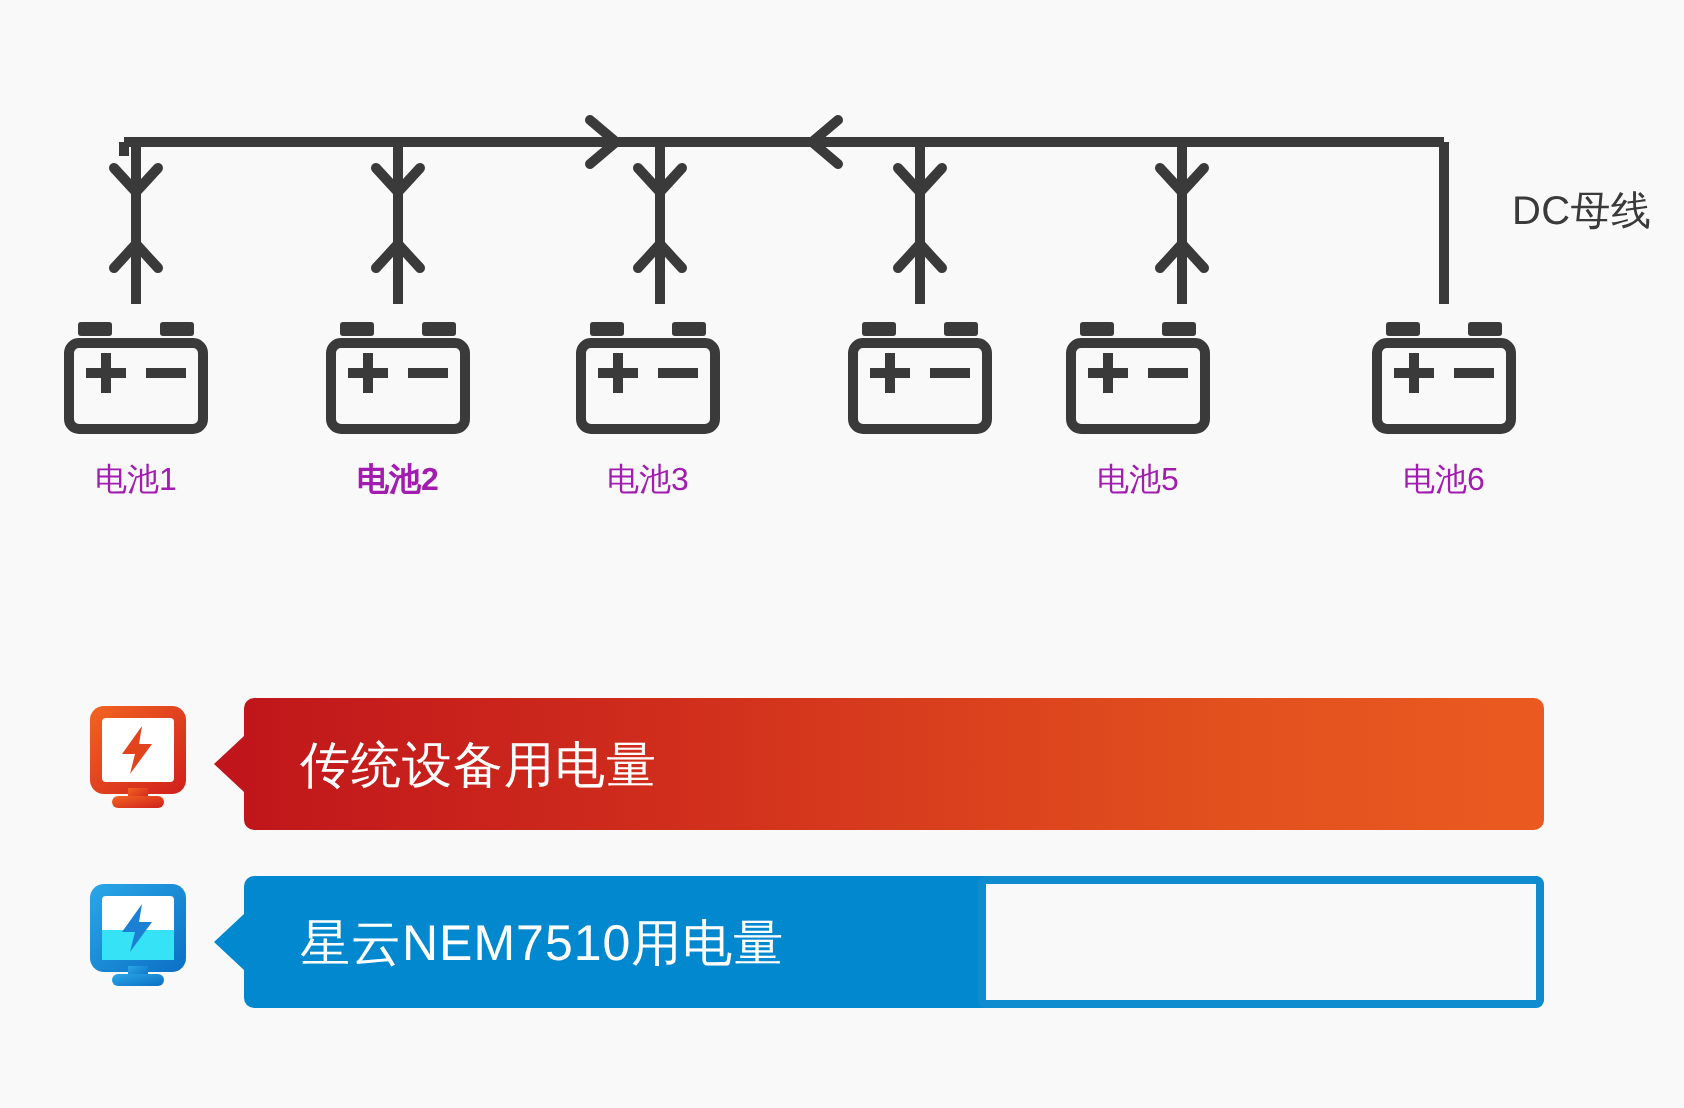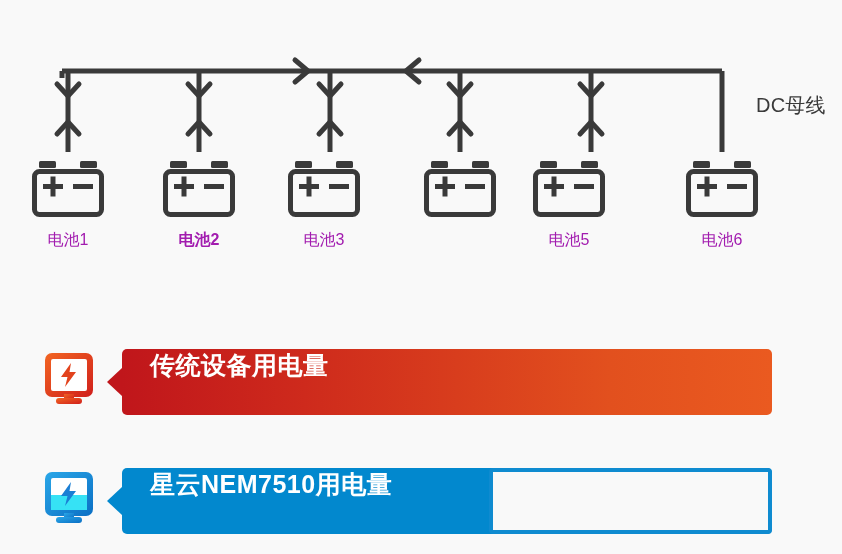--- a/index.html
+++ b/index.html
@@ -38,37 +38,37 @@
     display:block;
     margin-top:12px;
     font-size:16px;
     color:#a21caf;
     white-space:nowrap;
   }
 
   
   .bar-row{position:absolute;left:0;width:842px;height:72px;}
   .bar-row.red{top:345px;}
-  .bar-row.blue{top:464px;}
+  .bar-row.blue{top:434px;}
 
   .bar-icon{
     position:absolute;
     left:42px;top:6px;
     width:54px;height:56px;
   }
 
   .bar-body{
     position:absolute;
     left:122px;
     top:4px;
     width:650px;
     height:66px;
     border-radius:5px;
     display:flex;
-    font-weight:bold;
+    align-items:center;
   }
   .bar-body.red{
     background:linear-gradient(90deg,#c0161b 0%,#ce2a1c 28%,#e2501e 75%,#ea5a20 100%);
   }
   .bar-body.blue{
     background:#0288ce;
   }
   
   .bar-notch{
     position:absolute;

